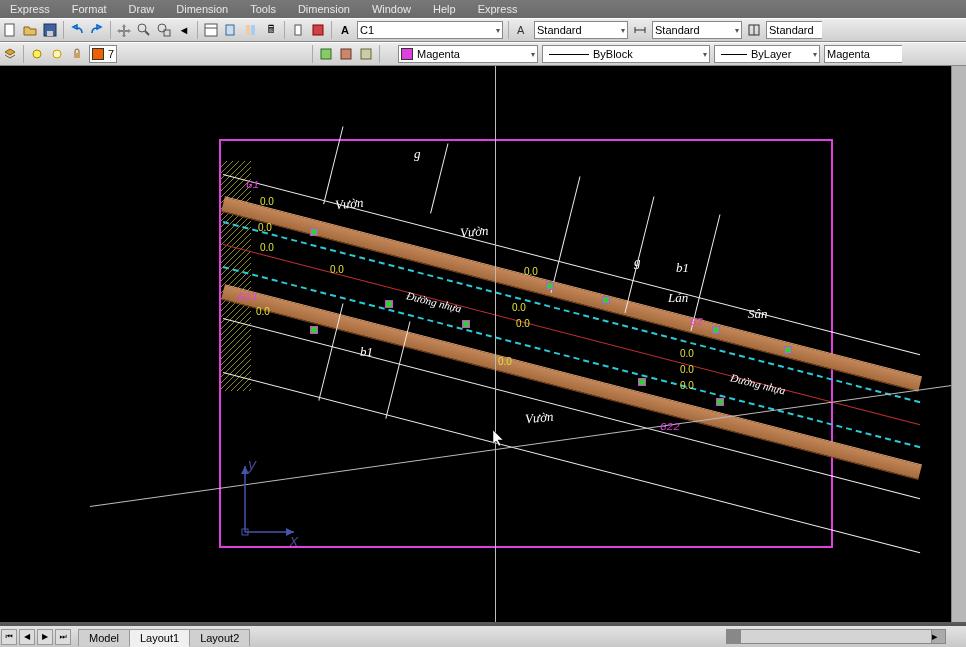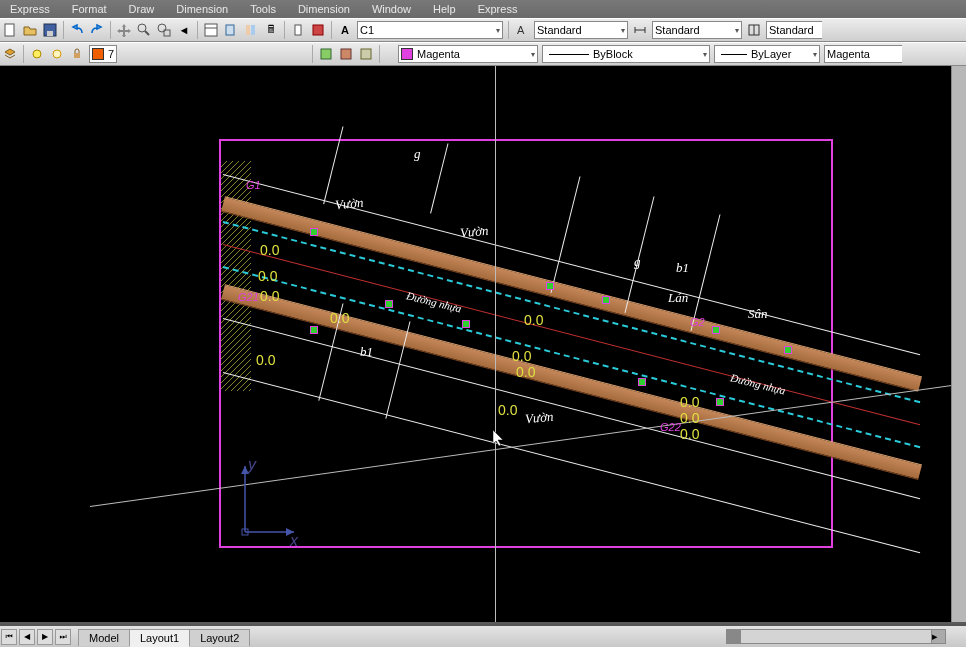--- a/index.html
+++ b/index.html
@@ -21,22 +21,22 @@
 .viewport { position:absolute; border:2px solid #e040e0; }
 
 .diag { position:absolute; height:1px; background:#999; transform-origin:left center; }
 .diagw { position:absolute; height:1px; background:#eee; transform-origin:left center; }
 .road { position:absolute; height:16px; background:linear-gradient(#c4875a,#a56b3c); border-top:1px solid #d8a070; border-bottom:1px solid #7a4520; transform-origin:left center; }
 .dashed-cyan { position:absolute; height:0; border-top:2px dashed #2acad8; transform-origin:left center; }
 .dashed-red { position:absolute; height:0; border-top:1px solid #c03030; transform-origin:left center; }
 .vline { position:absolute; width:1px; background:#aaa; }
 
 .dlabel { position:absolute; font-family:'Times New Roman',serif; font-style:italic; font-size:13px; color:#fff; white-space:nowrap; }
-.glabel { position:absolute; font-family:Liberation Sans, sans-serif; font-size:11px; color:#e040e0; font-style:italic; white-space:nowrap; }
-.ylabel { position:absolute; font-size:14px; color:#e0e040; white-space:nowrap;margin-top:46px; }
+.glabel { position:absolute; font-family:Liberation Mono, monospace; font-size:11px; color:#e040e0; font-style:italic; white-space:nowrap; }
+.ylabel { position:absolute; font-size:10px; color:#e0e040; white-space:nowrap; }
 .marker { position:absolute; width:10px; height:10px; }
 .marker::before { content:''; position:absolute; width:6px; height:6px; background:#30d030; border:1px solid #e040e0; left:2px; top:2px; }
 
 .prompt-box { position:absolute; border:3px solid #d01818; background:linear-gradient(#d8d8e8,#c8c8dc); padding:4px; display:flex; align-items:center; font-size:11px; }
 .prompt-box .txt { background:#cdd0e3; border:1px solid #777; padding:1px 4px; margin-right:2px; }
 .prompt-box .icon-sq { width:12px; height:12px; border:1px solid #555; background:#ddd; font-size:7px; display:flex; align-items:center; justify-content:center; margin-right:4px; }
 .prompt-box input { width:34px; height:14px; border:1px solid #555; font-size:11px; padding:0 2px; background:#fff; }
 
 .ucs { position:absolute; font-family:serif; font-style:italic; color:#448; }
 .ucs svg { overflow:visible; }

